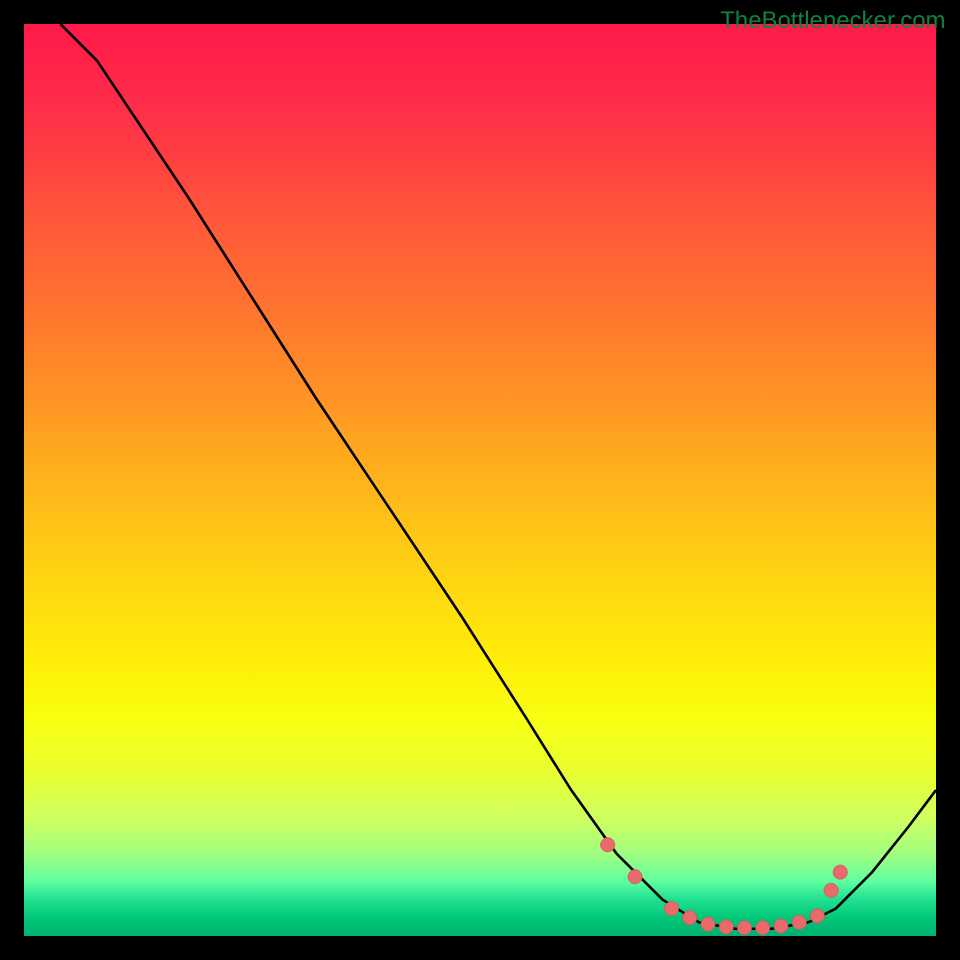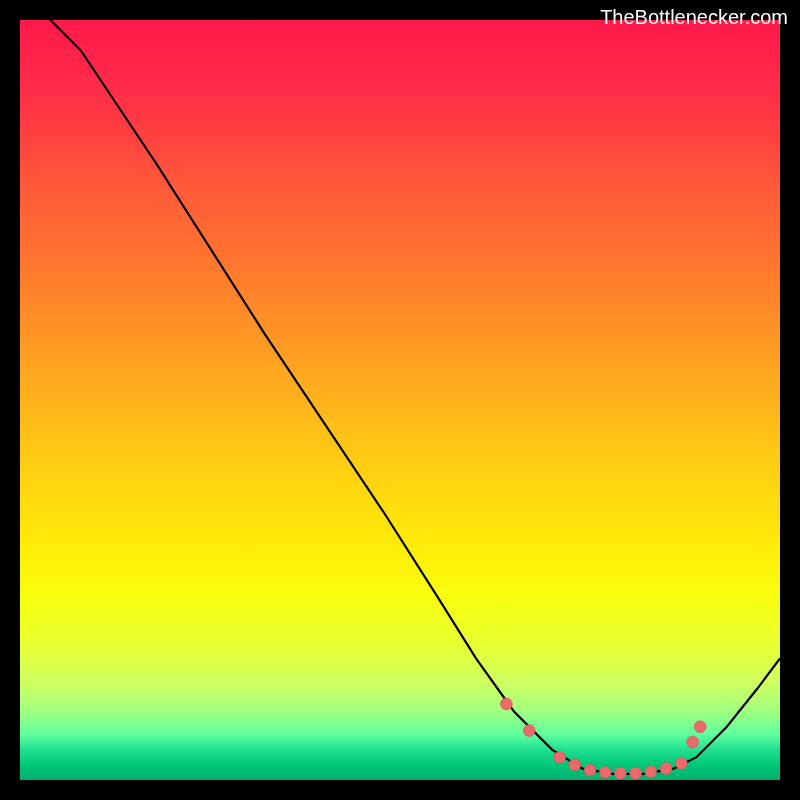--- a/index.html
+++ b/index.html
@@ -7,21 +7,21 @@
     width: 800px;
     height: 800px;
     background: #000;
     position: relative;
     font-family: Arial, sans-serif;
   }
   .watermark {
     position: absolute;
     top: 6px;
     right: 12px;
-    color: #ffffff;
+    color: #15803d;
     font-size: 20px;
     font-weight: 500;
     z-index: 10;
   }
   .plot-area {
     position: absolute;
     left: 20px;
     top: 20px;
     width: 760px;
     height: 760px;

